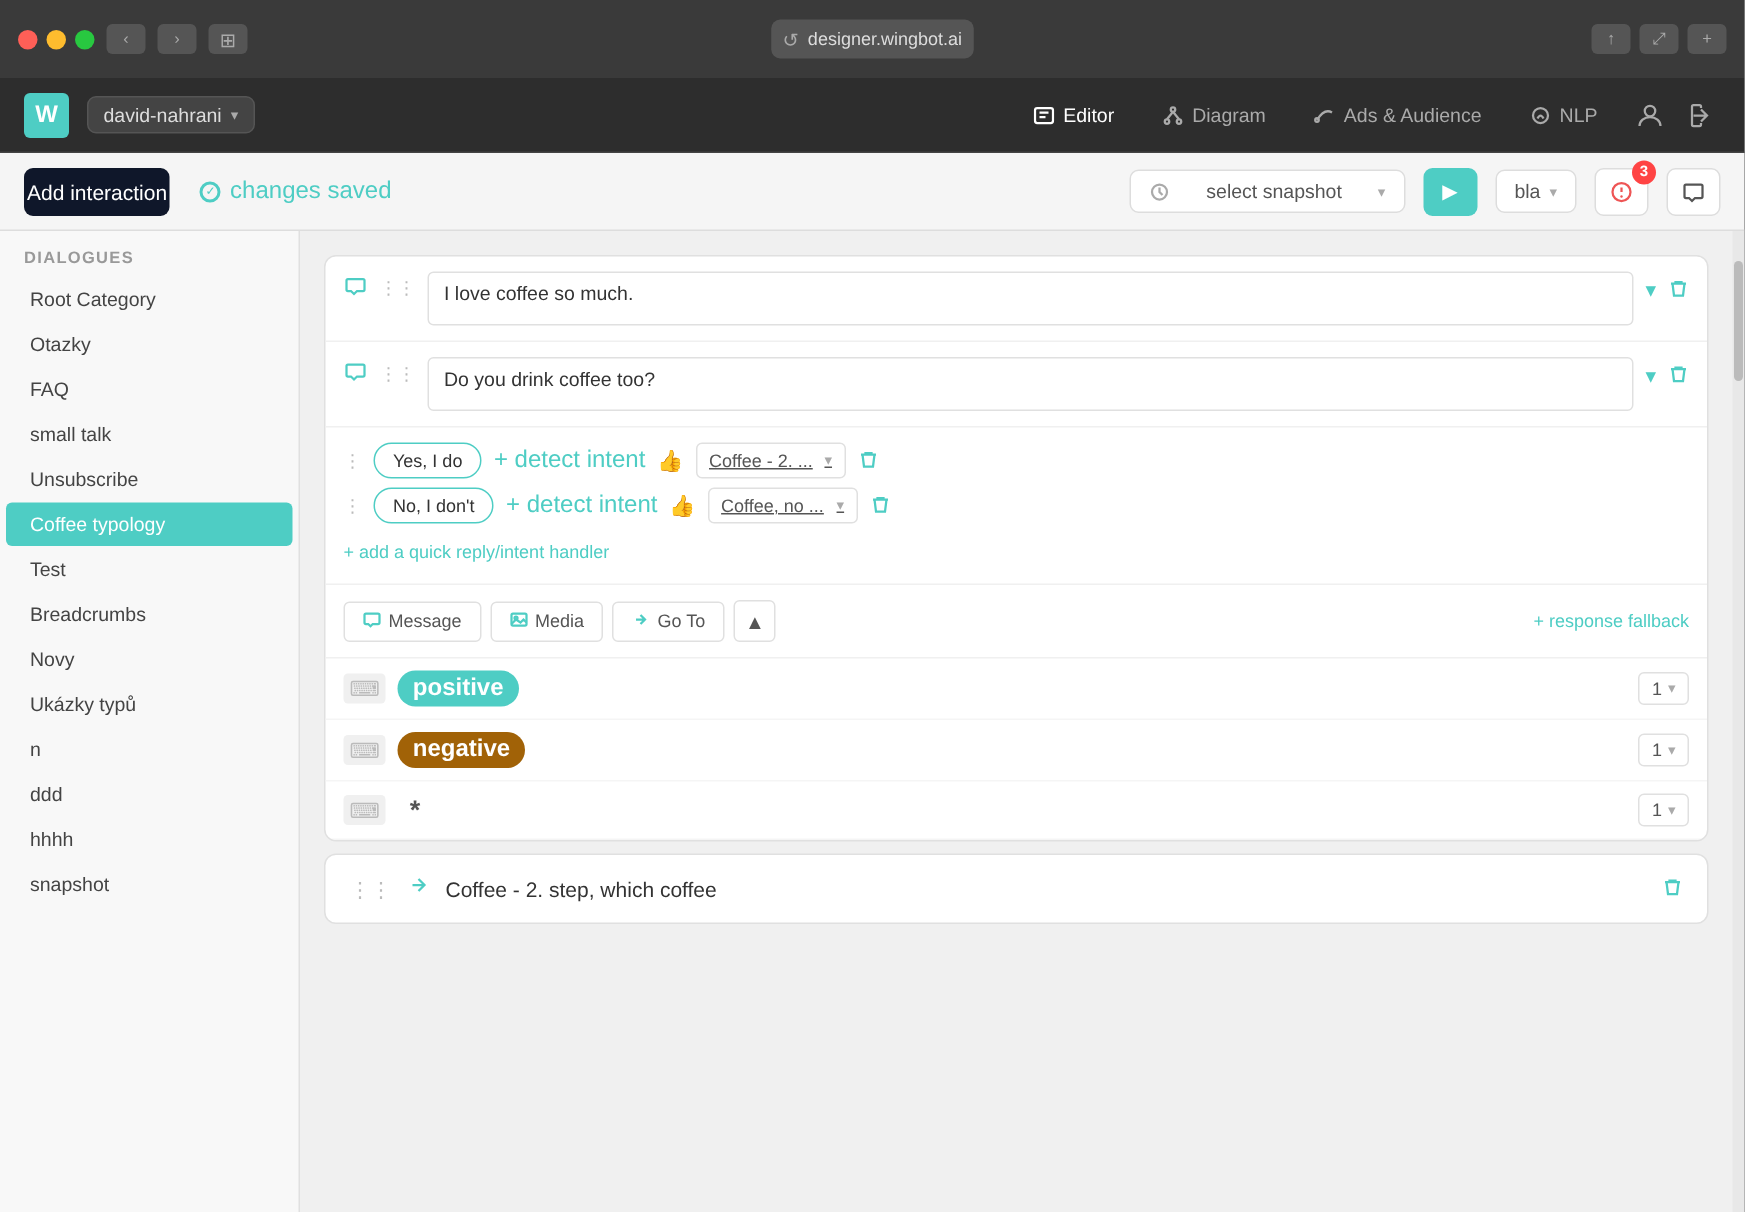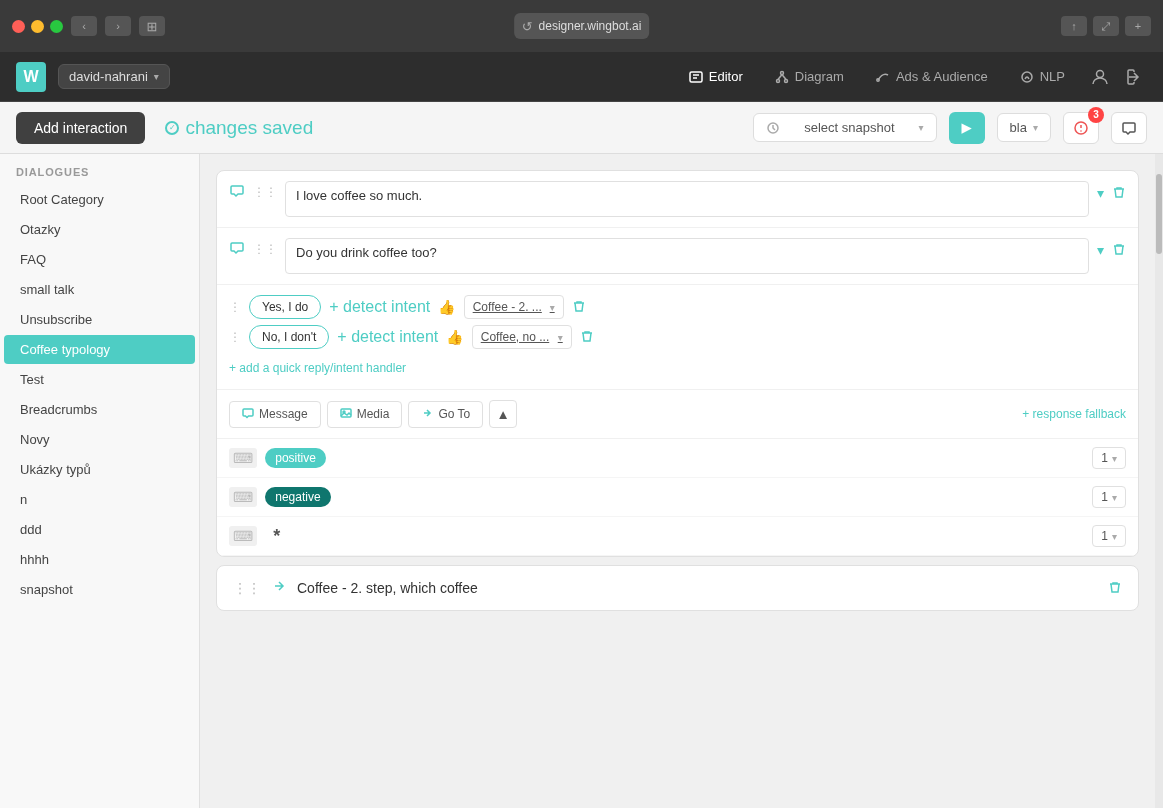--- a/index.html
+++ b/index.html
@@ -83,35 +83,35 @@
     .toolbar {
       background: #f5f5f5;
       height: 52px;
       display: flex;
       align-items: center;
       padding: 0 16px;
       gap: 12px;
       border-bottom: 1px solid #ddd;
     }
     .btn-add-interaction {
-      background: #404040;
+      background: #0f172a;
       color: white;
       border: none;
       border-radius: 6px;
-      padding: 8px 18px;
+      padding: 8px 2px;
       font-size: 14px;
       font-weight: 500;
       cursor: pointer;
     }
     .changes-saved {
       display: flex;
       align-items: center;
       gap: 6px;
       color: #4ecdc4;
-      font-size: 19px;
+      font-size: 16px;
       margin-left: 8px;
     }
     .changes-saved-dot {
       width: 14px;
       height: 14px;
       border-radius: 50%;
       border: 2px solid #4ecdc4;
       display: flex;
       align-items: center;
       justify-content: center;
@@ -413,26 +413,26 @@
     .intent-keyboard-icon {
       color: #bbb;
       font-size: 14px;
       background: #f0f0f0;
       border-radius: 3px;
       padding: 2px 4px;
     }
     .intent-chip {
       border-radius: 12px;
       padding: 3px 10px;
-      font-size: 12px;
+      font-size: 16px;
       color: white;
-      font-weight: 400;
+      font-weight: 700;
     }
     .intent-chip.positive { background: #4ecdc4; }
-    .intent-chip.negative { background: #0f766e; }
+    .intent-chip.negative { background: #a16207; }
     .intent-chip.asterisk { background: transparent; color: #555; font-size: 16px; font-weight: bold; padding: 0 8px; }
     .intent-spacer { flex: 1; }
     .intent-num-selector {
       background: white;
       border: 1px solid #e0e0e0;
       border-radius: 4px;
       padding: 3px 8px;
       font-size: 12px;
       color: #555;
       display: flex;

